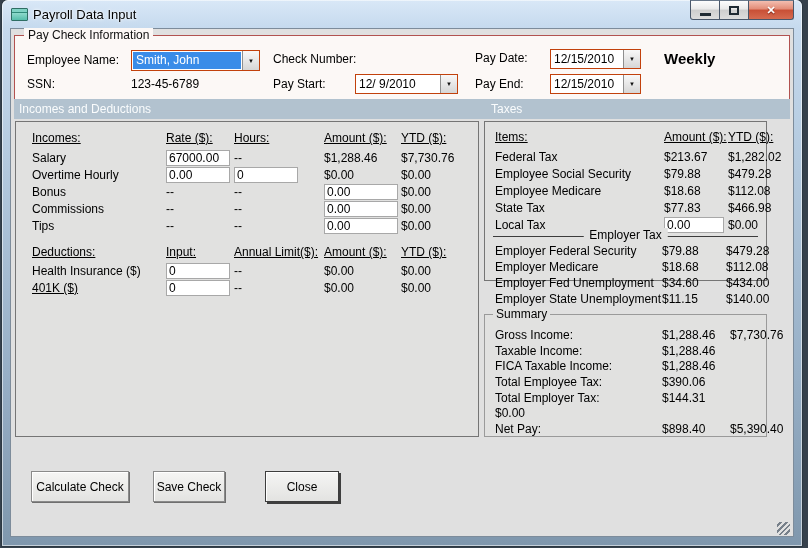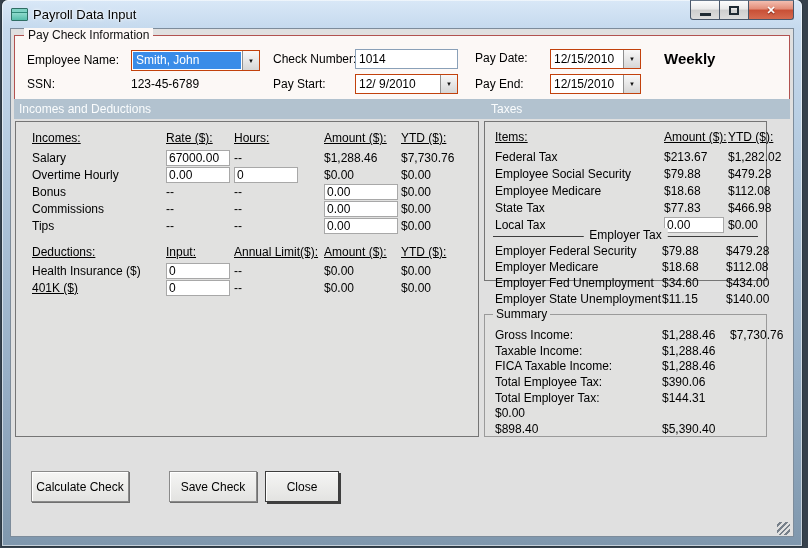--- a/index.html
+++ b/index.html
@@ -121,21 +121,21 @@
   }
   .w64 { width:64px; } .w74 { width:74px; } .w60 { width:60px; }
 
   
   .pbtn {
     position:absolute; top:442px; height:31px; font-family:inherit; font-size:12px; color:#000;
     background:linear-gradient(#f5f5f4,#e3e3e1); border:1px solid #8a8a8a;
     box-shadow:inset 1px 1px 0 #ffffff, 1px 1px 0 #6f6f6f; cursor:default;
   }
   .btn-calc { left:20px;  width:98px; }
-  .btn-save { left:142px; width:88px;margin-left:16px; }
+  .btn-save { left:142px; width:72px; }
   .btn-close {
     left:254px; width:74px; border:1px solid #3d3d3d;
     box-shadow:inset 1px 1px 0 #ffffff, 2px 2px 0 #3f3f3f;
   }
 </style>
 </head>
 <body>
 
 <div class="window">
 
@@ -162,21 +162,20 @@
     <div class="paybox">
       <span class="paybox-legend">Pay Check Information</span>
 
       <span class="lbl" style="left:12px; top:17px;">Employee Name:</span>
       <div class="combo" style="left:116px; top:14px; width:129px; height:21px;">
         <span class="val sel">Smith, John</span>
         <span class="arrow">▼</span>
       </div>
 
       <span class="lbl" style="left:258px; top:16px;">Check Number:</span>
-      <input class="tinput" style="left: 340px; top: 13px; width: 103px; height: 20px;" value="1014">
 
       <span class="lbl" style="left:460px; top:15px;">Pay Date:</span>
       <div class="combo" style="left:535px; top:13px; width:91px; height:20px;">
         <span class="val">12/15/2010</span>
         <span class="arrow">▼</span>
       </div>
 
       <span class="weekly">Weekly</span>
 
       <span class="lbl" style="left:12px; top:41px;">SSN:</span>
@@ -358,20 +357,21 @@
         <div class="grid3s">
           <span class="cell">Total Employer Tax:</span>
           <span class="cell">$144.31</span>
           <span class="cell"></span>
         </div>
         <div class="grid3s">
           <span class="cell">$0.00</span>
           <span class="cell"></span>
         </div>
         <div class="grid3s">
+          <span class="cell">Net Pay:</span>
           <span class="cell">$898.40</span>
           <span class="cell">$5,390.40</span>
         </div>
       </div>
     </div>
 
     <button class="pbtn btn-calc">Calculate Check</button>
     <button class="pbtn btn-save">Save Check</button>
     <button class="pbtn btn-close">Close</button>
   </div>

